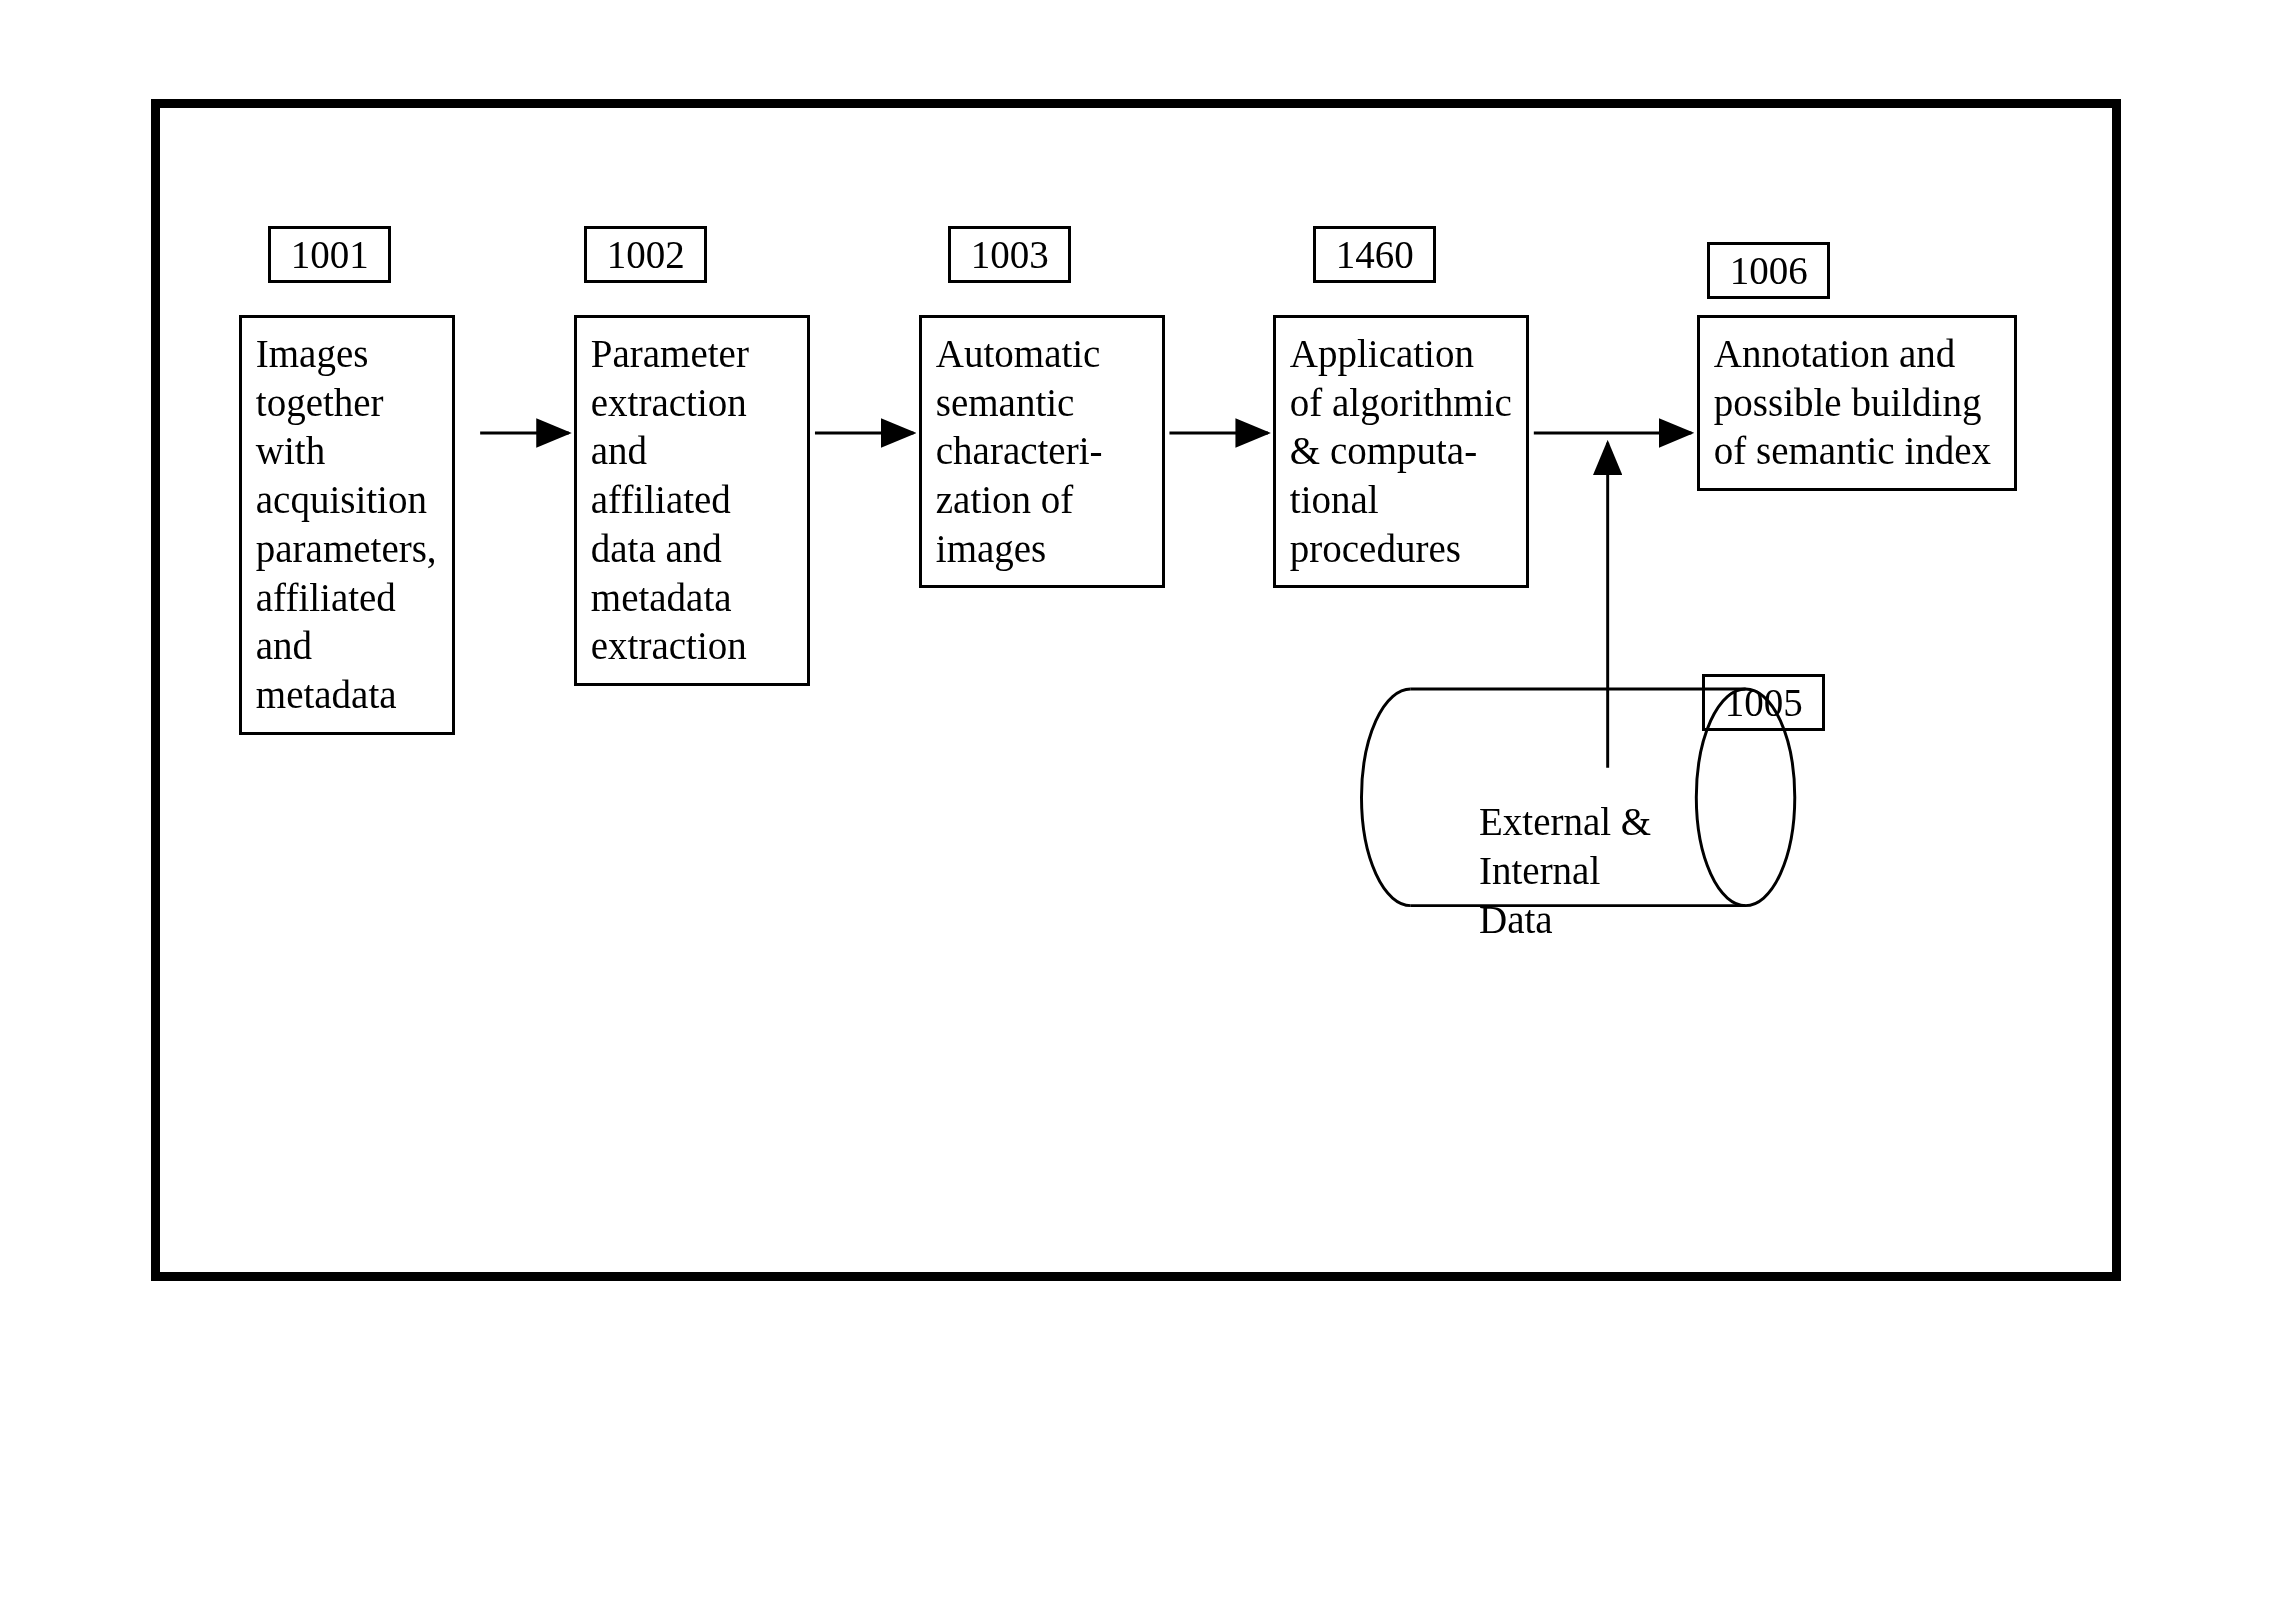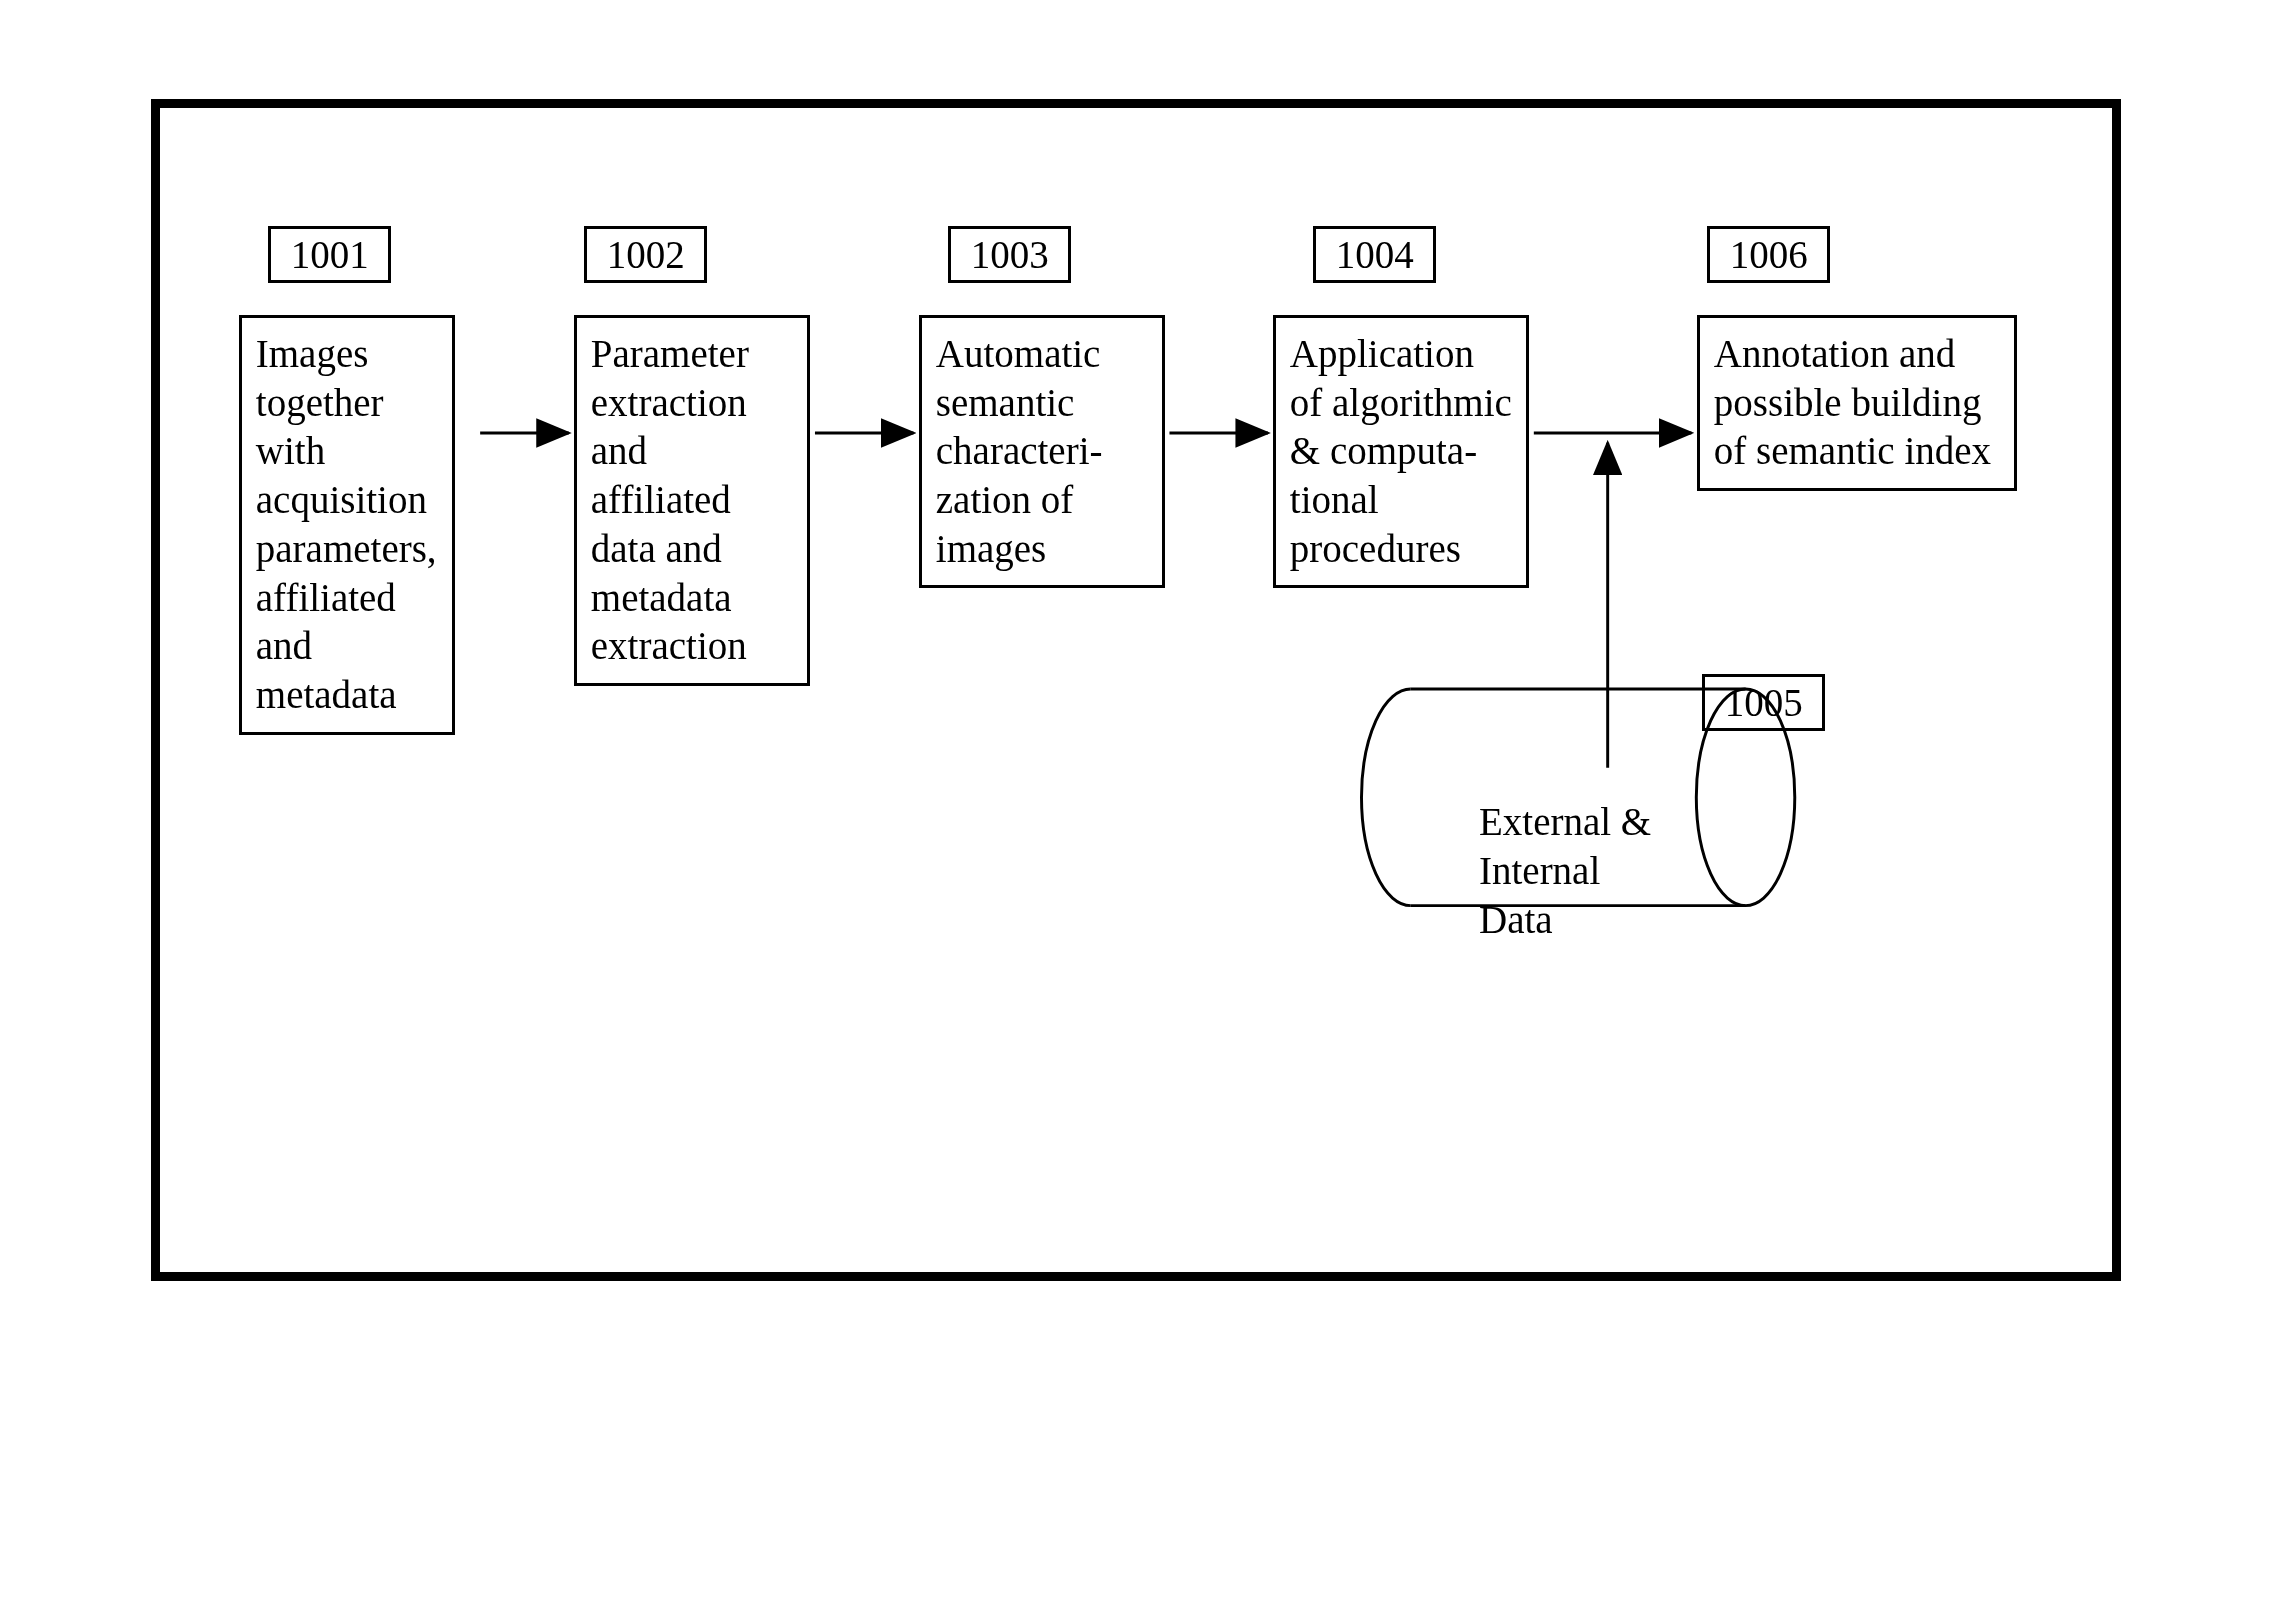--- a/index.html
+++ b/index.html
@@ -62,22 +62,22 @@
 </head>
 <body>
 
 <div class="page">
 
   <div class="frame">
 
     <div class="ref-label" style="left:108px; top:118px;">1001</div>
     <div class="ref-label" style="left:424px; top:118px;">1002</div>
     <div class="ref-label" style="left:788px; top:118px;">1003</div>
-    <div class="ref-label" style="left:1153px;top:118px;">1004</div>
-    <div class="ref-label" style="left:1547px;top:118px;">1006</div>
+    <div class="ref-label" style="left:1153px;top:118px;">1460</div>
+    <div class="ref-label" style="left:1547px;top:134px;">1006</div>
     <div class="ref-label" style="left:1542px;top:566px;">1005</div>
 
     <div class="box" style="left:79px;  top:207px; width:216px;">Images together with acquisition parameters, affiliated and metadata</div>
     <div class="box" style="left:414px; top:207px; width:236px;">Parameter extraction and affiliated data and metadata extraction</div>
     <div class="box" style="left:759px; top:207px; width:246px;">Automatic semantic characteri-zation of images</div>
     <div class="box" style="left:1113px;top:207px; width:256px;">Application of algorithmic &amp; computa-tional procedures</div>
     <div class="box" style="left:1537px;top:207px; width:320px;">Annotation and possible building of semantic index</div>
 
     <div class="cyl-label" style="left:1271px; top:690px; width:197px;">External &amp; Internal Data</div>
 

